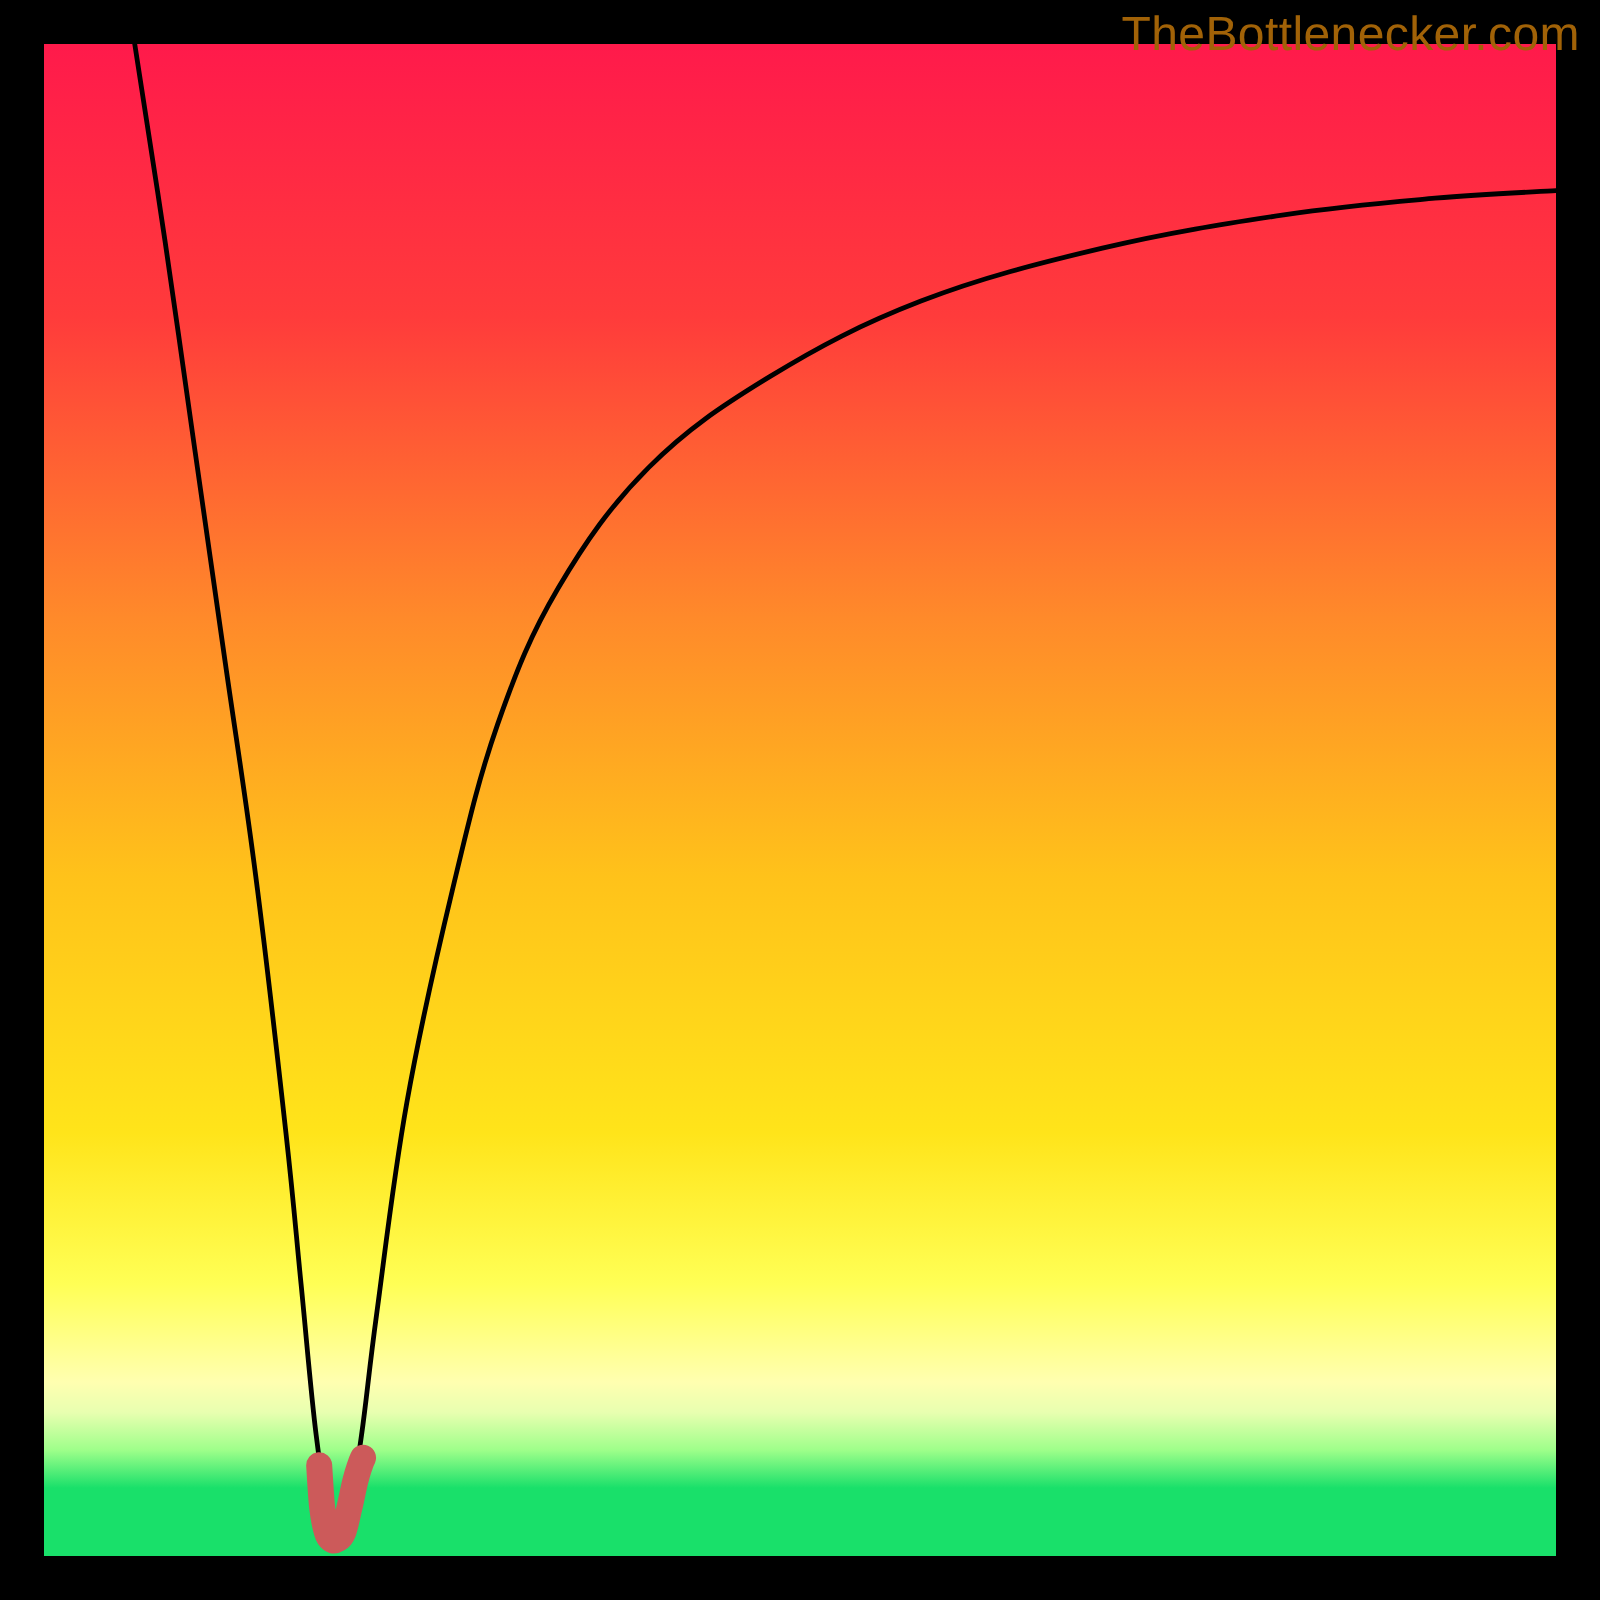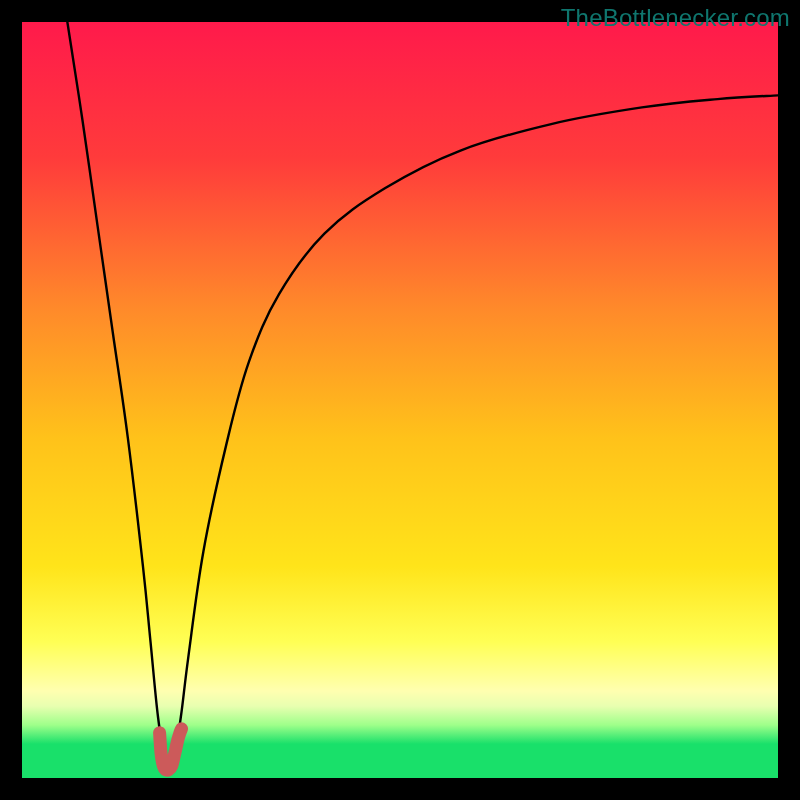--- a/index.html
+++ b/index.html
@@ -32,21 +32,21 @@
     inset: 0;
   }
   .curve-svg {
     position: absolute;
     inset: 0;
   }
   .watermark {
     position: absolute;
     top: 4px;
     right: 10px;
-    color: #0f766e;
+    color: #a16207;
     font-size: 24px;
     font-weight: 500;
     letter-spacing: 0.2px;
     user-select: none;
   }
 </style>
 </head>
 <body>
 
 <div class="frame">

